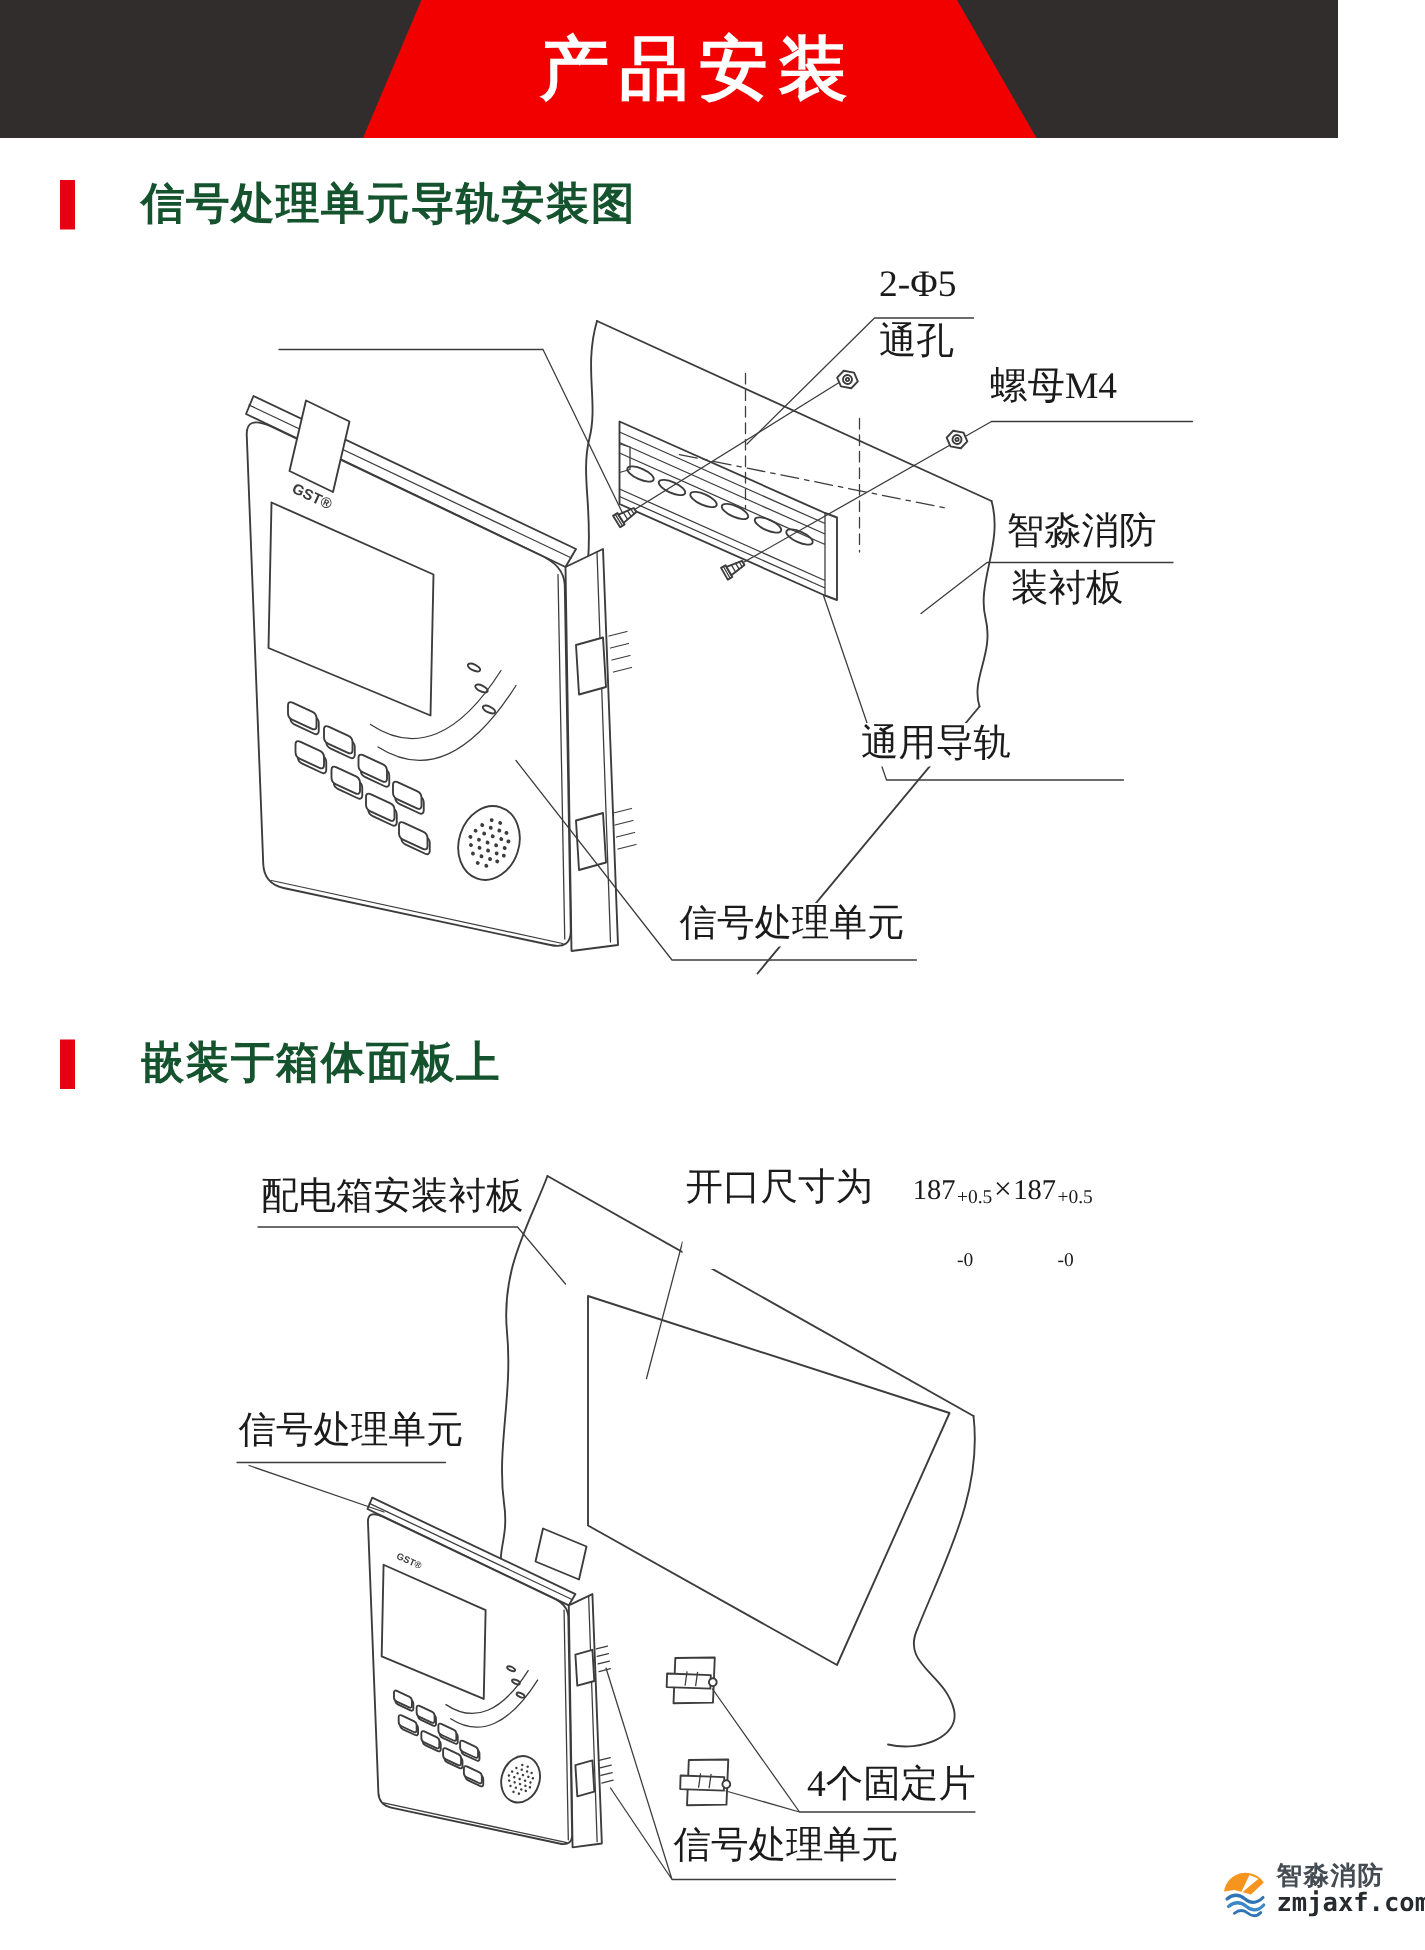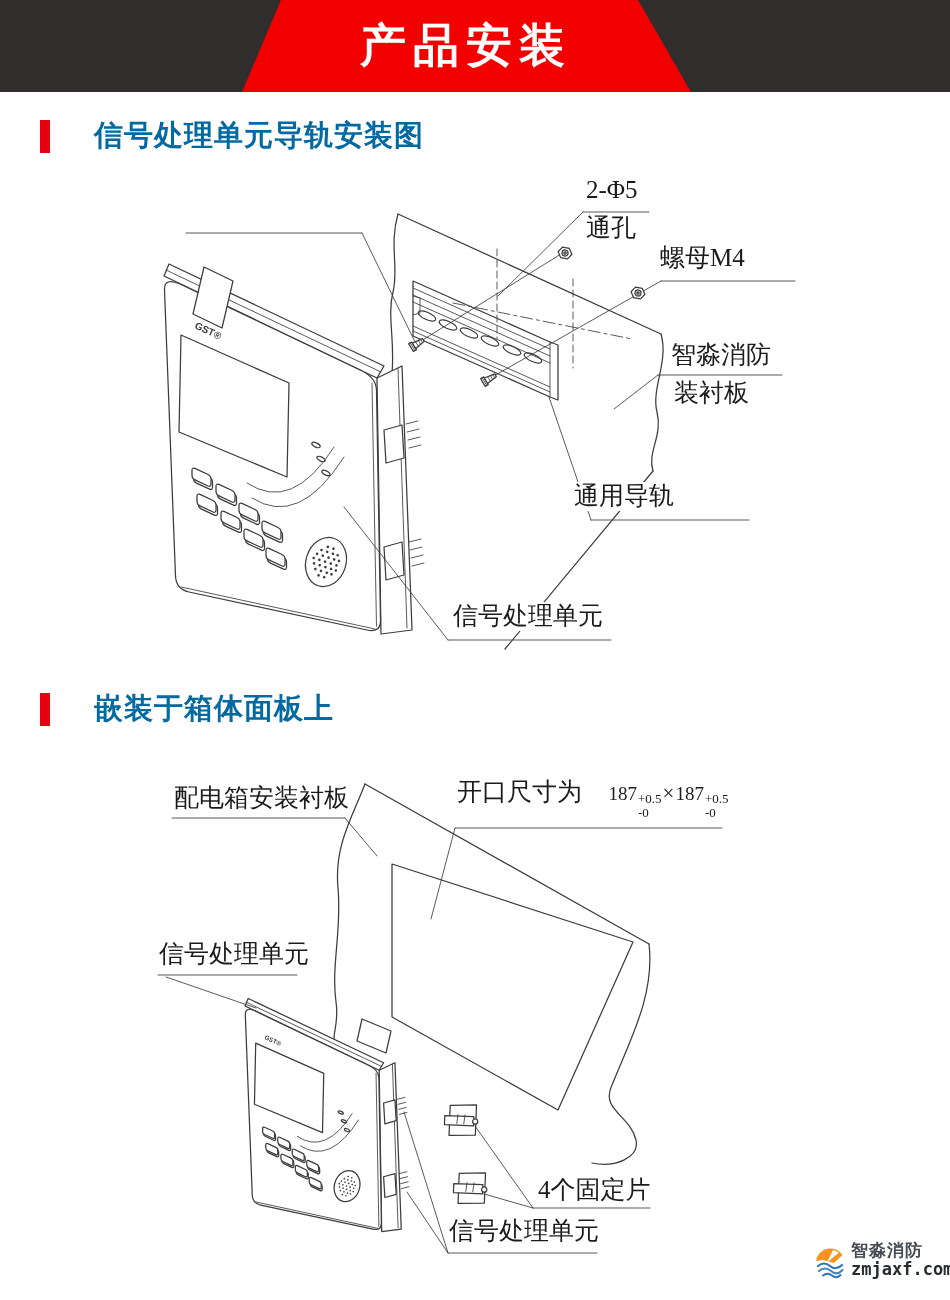--- a/index.html
+++ b/index.html
@@ -1,47 +1,47 @@
 <!DOCTYPE html>
 <html><head>
 <meta charset="utf-8">
 <style>
   html,body{margin:0;padding:0;background:#fff;}
   #page{position:relative;width:950px;height:1300px;background:#fff;overflow:hidden;
         font-family:"Liberation Sans",sans-serif;}
   
-  .banner{position:absolute;top:0;left:0;width:950px;height:92px;background:#322d2d;z-index:4;}
+  .banner{position:absolute;top:0;left:0;width:872px;height:92px;background:#322d2d;z-index:4;padding-left:20px;}
   .banner .red{position:absolute;top:0;left:0;width:950px;height:92px;background:#f20000;
         clip-path:polygon(281px 0,638px 0,691px 92px,242px 92px);}
   .banner .title{position:absolute;left:466px;top:46px;transform:translate(-50%,-50%);
         font-weight:700;font-size:46px;color:#fff;letter-spacing:7px;white-space:nowrap;}
   
   .sec{position:absolute;left:40px;display:flex;align-items:center;z-index:5;}
   .sec .bar{width:10px;height:33px;background:#e60012;margin-right:44px;flex:none;}
-  .sec .t{font-weight:700;font-size:29px;color:#0369a1;letter-spacing:1px;white-space:nowrap;}
+  .sec .t{font-weight:700;font-size:29px;color:#14532d;letter-spacing:1px;white-space:nowrap;}
   #sec1{top:116px;} #sec2{top:689px;align-items:center;}
   
   #art{position:absolute;top:0;left:0;z-index:1;}
   #art path,#art rect,#art ellipse,#art circle,#art polygon{
         fill:none;stroke:#3c3c3c;stroke-width:1.25;stroke-linecap:round;stroke-linejoin:round;
         vector-effect:non-scaling-stroke;}
   #art .wh{fill:#fff;}
   #art .thin{stroke-width:0.85;}
   #art .dash{stroke-width:0.85;stroke-dasharray:7 4;}
   #art .dd{stroke-width:0.85;stroke-dasharray:12 4 3 4;}
   #art .dot{fill:#3c3c3c;stroke:none;}
   #art text{stroke:none;fill:#3c3c3c;}
   
   .lbl{position:absolute;font-family:"Liberation Serif","DejaVu Serif",serif;
        font-size:25px;color:#1b1b1b;background:#fff;line-height:1.15;
        white-space:nowrap;padding:0 2px;z-index:5;}
   .dim .num{font-size:19px;}
   .dim .times{font-size:21px;margin:0 1px;}
   .tol{display:inline-flex;flex-direction:column;font-size:13px;line-height:1.05;
-       vertical-align:-3px;margin-left:1px;}
+       vertical-align:-3px;margin-left:1px;gap:28px;}
   
   .logo{position:absolute;left:814px;top:1242px;display:flex;align-items:flex-end;z-index:5;}
   .logo .icon{width:32px;height:32px;margin-right:5px;flex:none;}
   .logo .b{font-weight:700;font-size:17px;color:#454b52;letter-spacing:1px;line-height:1.05;}
   .logo .d{font-weight:700;font-size:17px;color:#262b30;
        font-family:"DejaVu Sans Mono",monospace;line-height:1.1;}
 </style>
 </head>
 <body>
 

